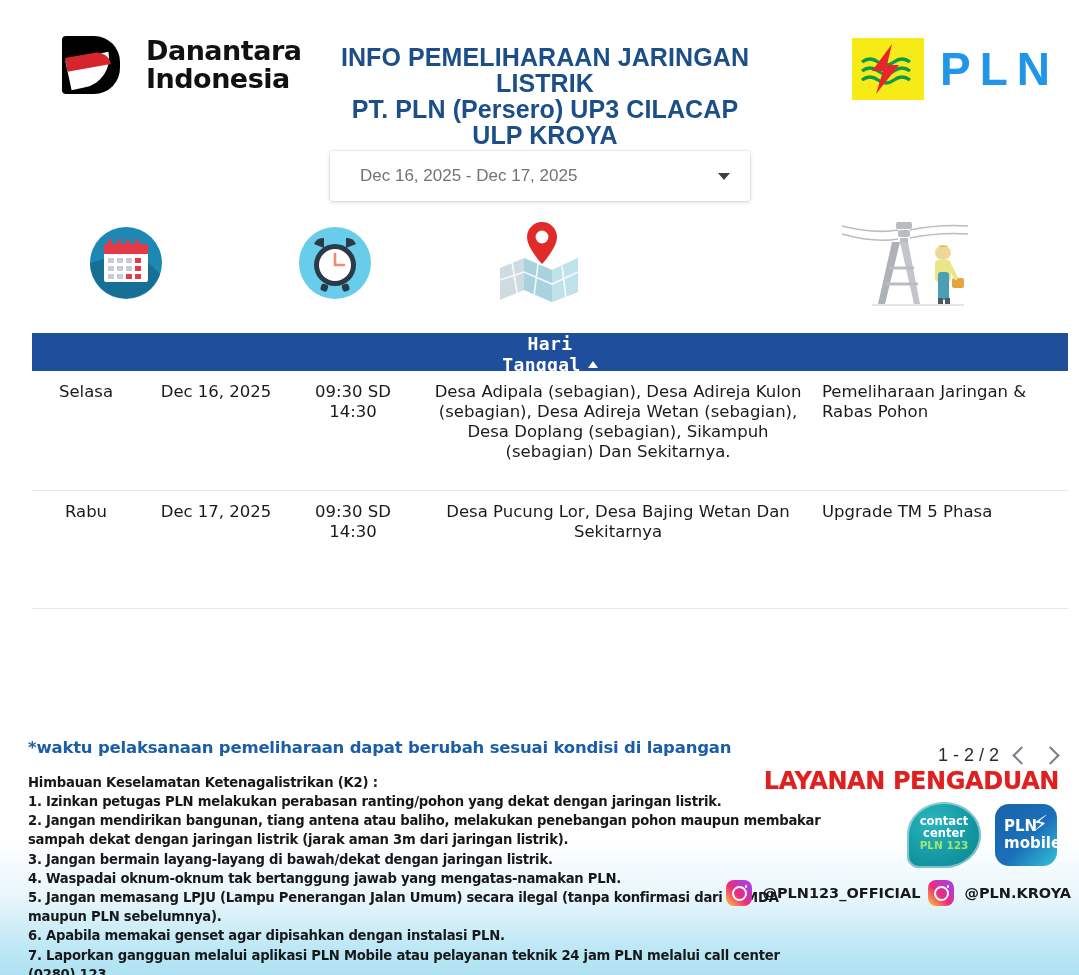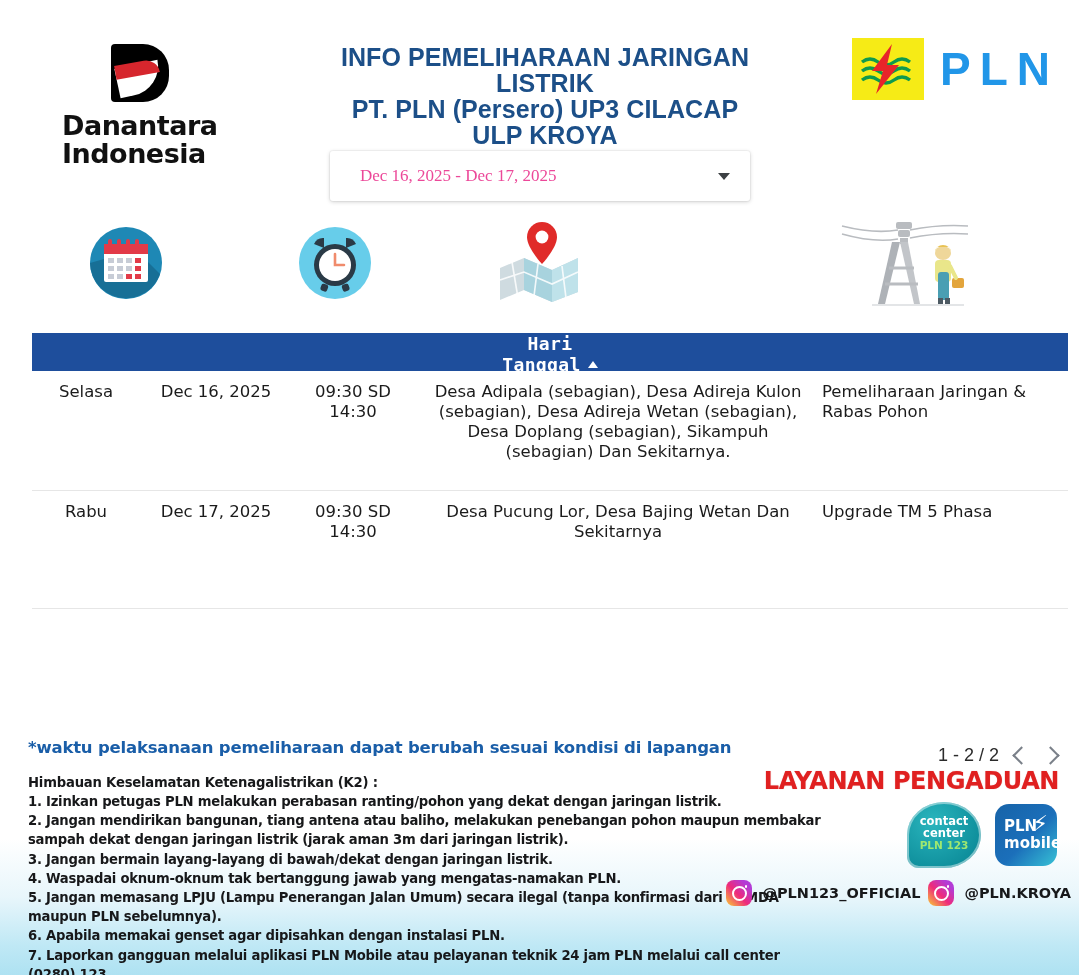--- a/index.html
+++ b/index.html
@@ -29,25 +29,24 @@
 
   
   .header {
     position: absolute;
     left: 0; top: 0;
     width: 1079px;
     height: 140px;
   }
   .danantara-logo {
     position: absolute;
-    left: 62px; top: 44px;
-    display: flex;
-    align-items: center;
-    gap: 10px;
-    flex-direction: column;
+    left: 62px; top: 36px;
+    display: flex;
+    align-items: center;
+    gap: 26px;
   }
   .dn-mark {
     width: 58px; height: 58px;
     background: #000000;
     border-radius: 4px 26px 26px 4px;
     position: relative;
     overflow: hidden;
     flex: none;
   }
   .dn-mark::before {
@@ -121,22 +120,22 @@
     background: #ffffff;
     border-radius: 3px;
     box-shadow: 0 1px 4px rgba(0,0,0,0.18), 0 0 0 1px rgba(0,0,0,0.03);
     display: flex;
     align-items: center;
     padding: 0 20px 0 30px;
     box-sizing: border-box;
   }
   .datebox .dval {
     flex: 1;
-    color: #ec4899;
-    font-family: Liberation Serif, serif;
+    color: #737373;
+    font-family: Liberation Sans, sans-serif;
     font-size: 17px;
   }
   .caret-down {
     width: 0; height: 0;
     border-left: 6px solid transparent;
     border-right: 6px solid transparent;
     border-top: 7px solid #3c4043;
   }
 
   

